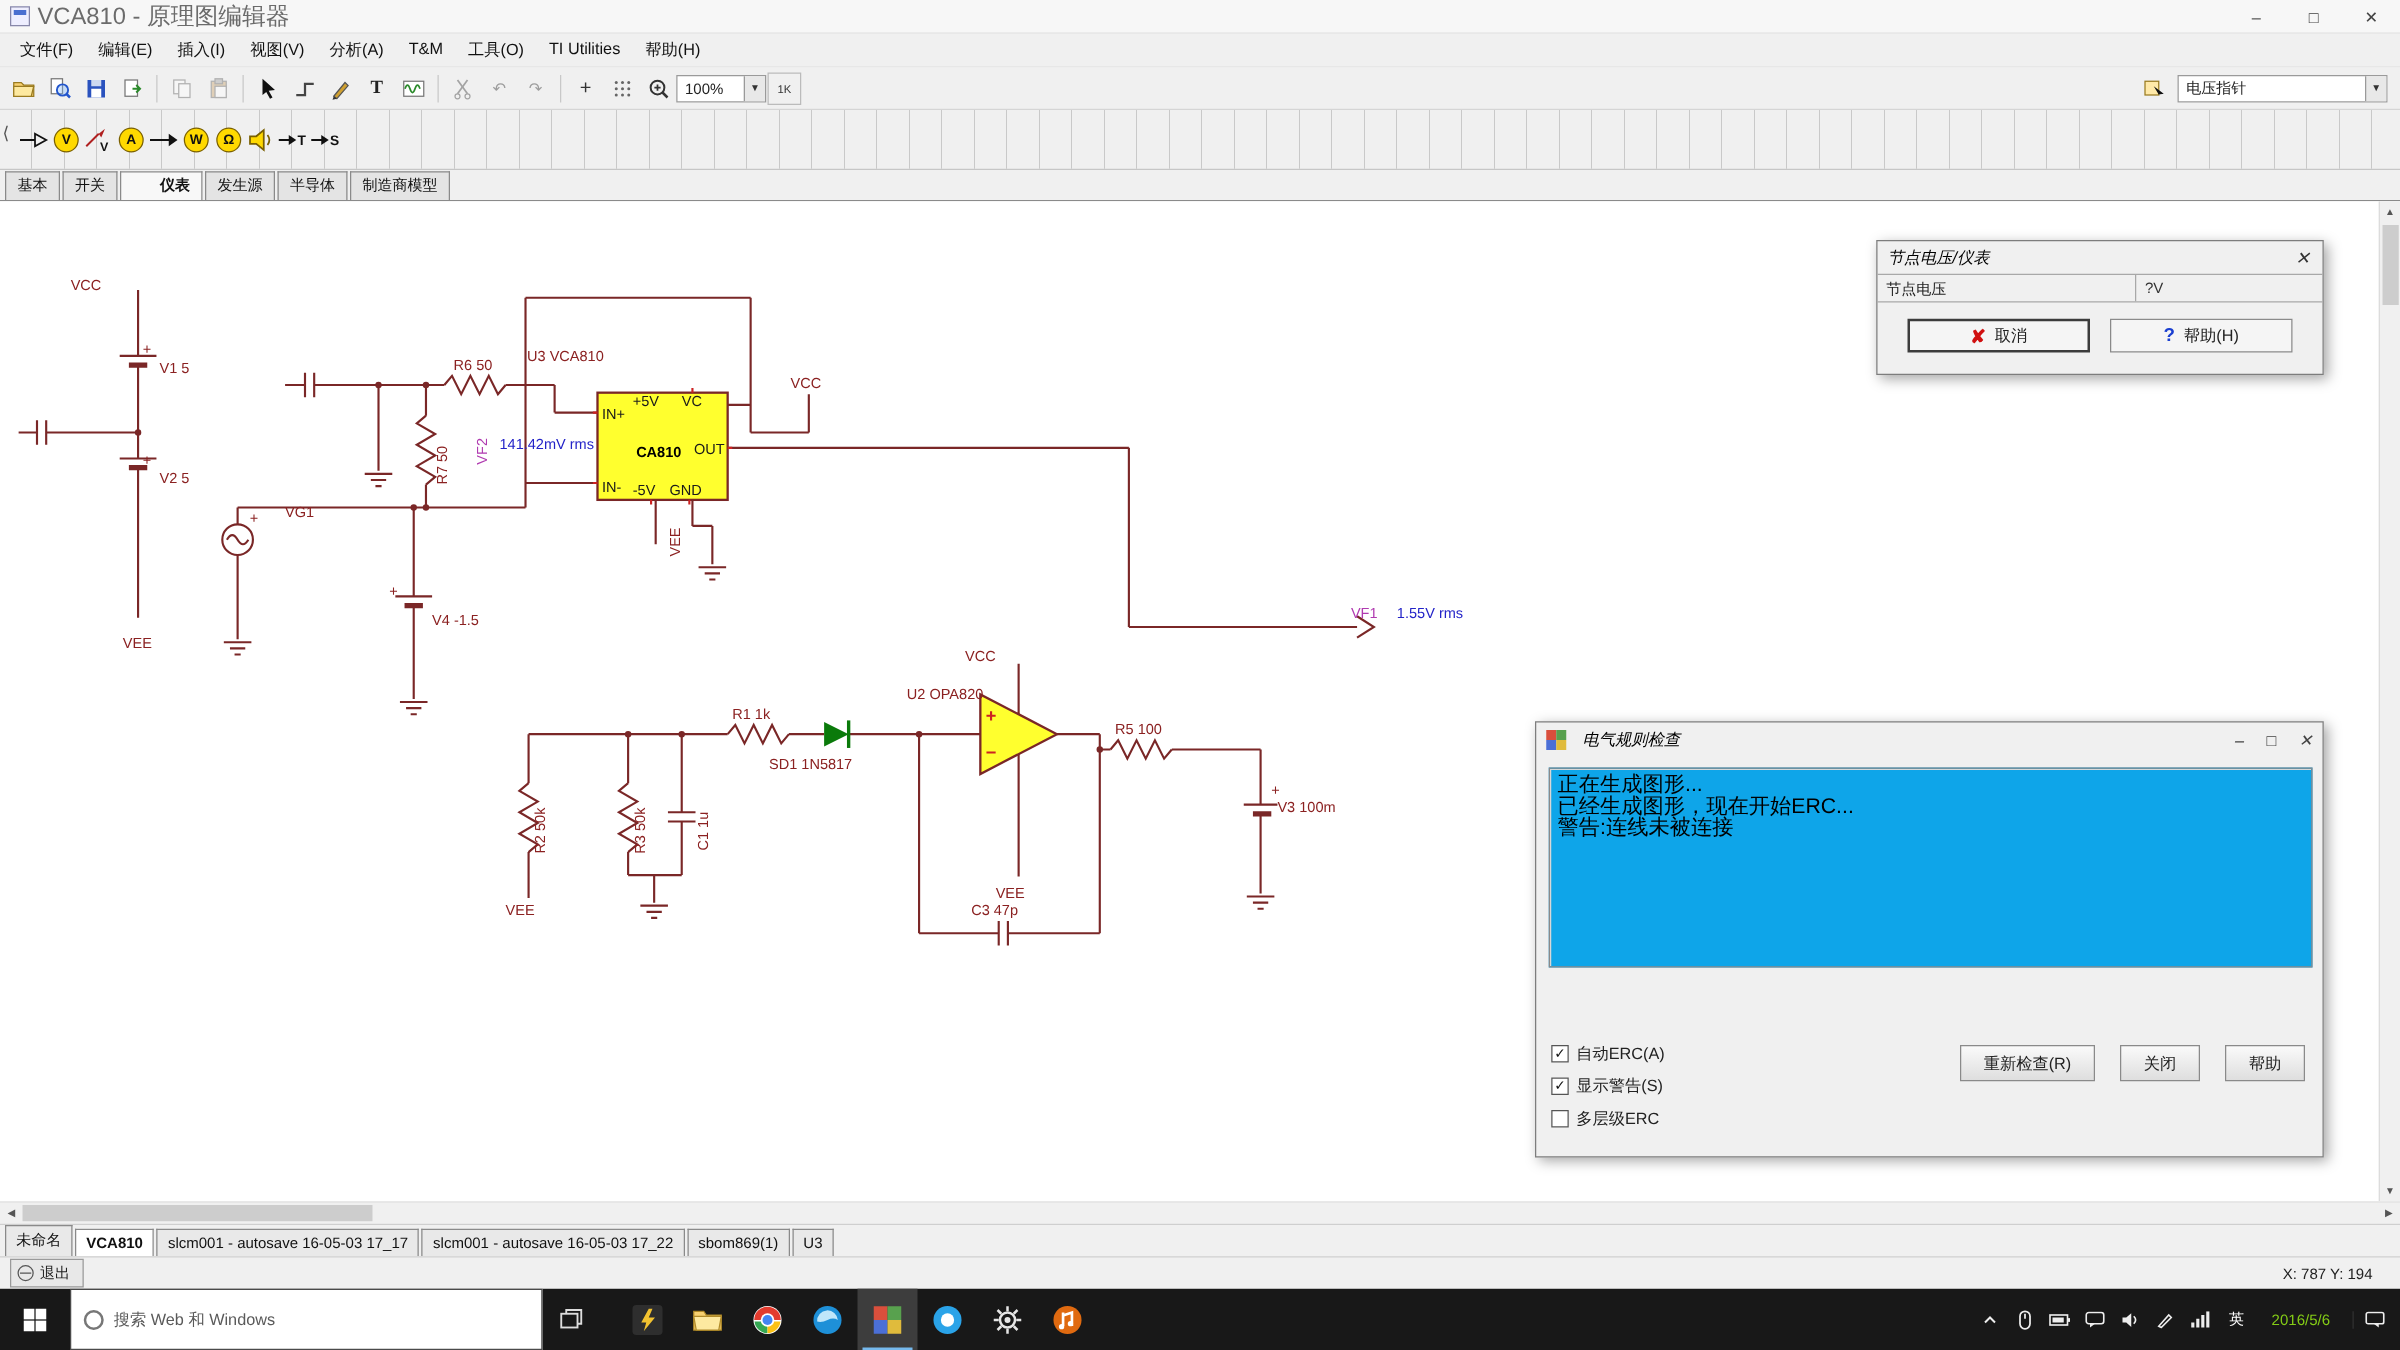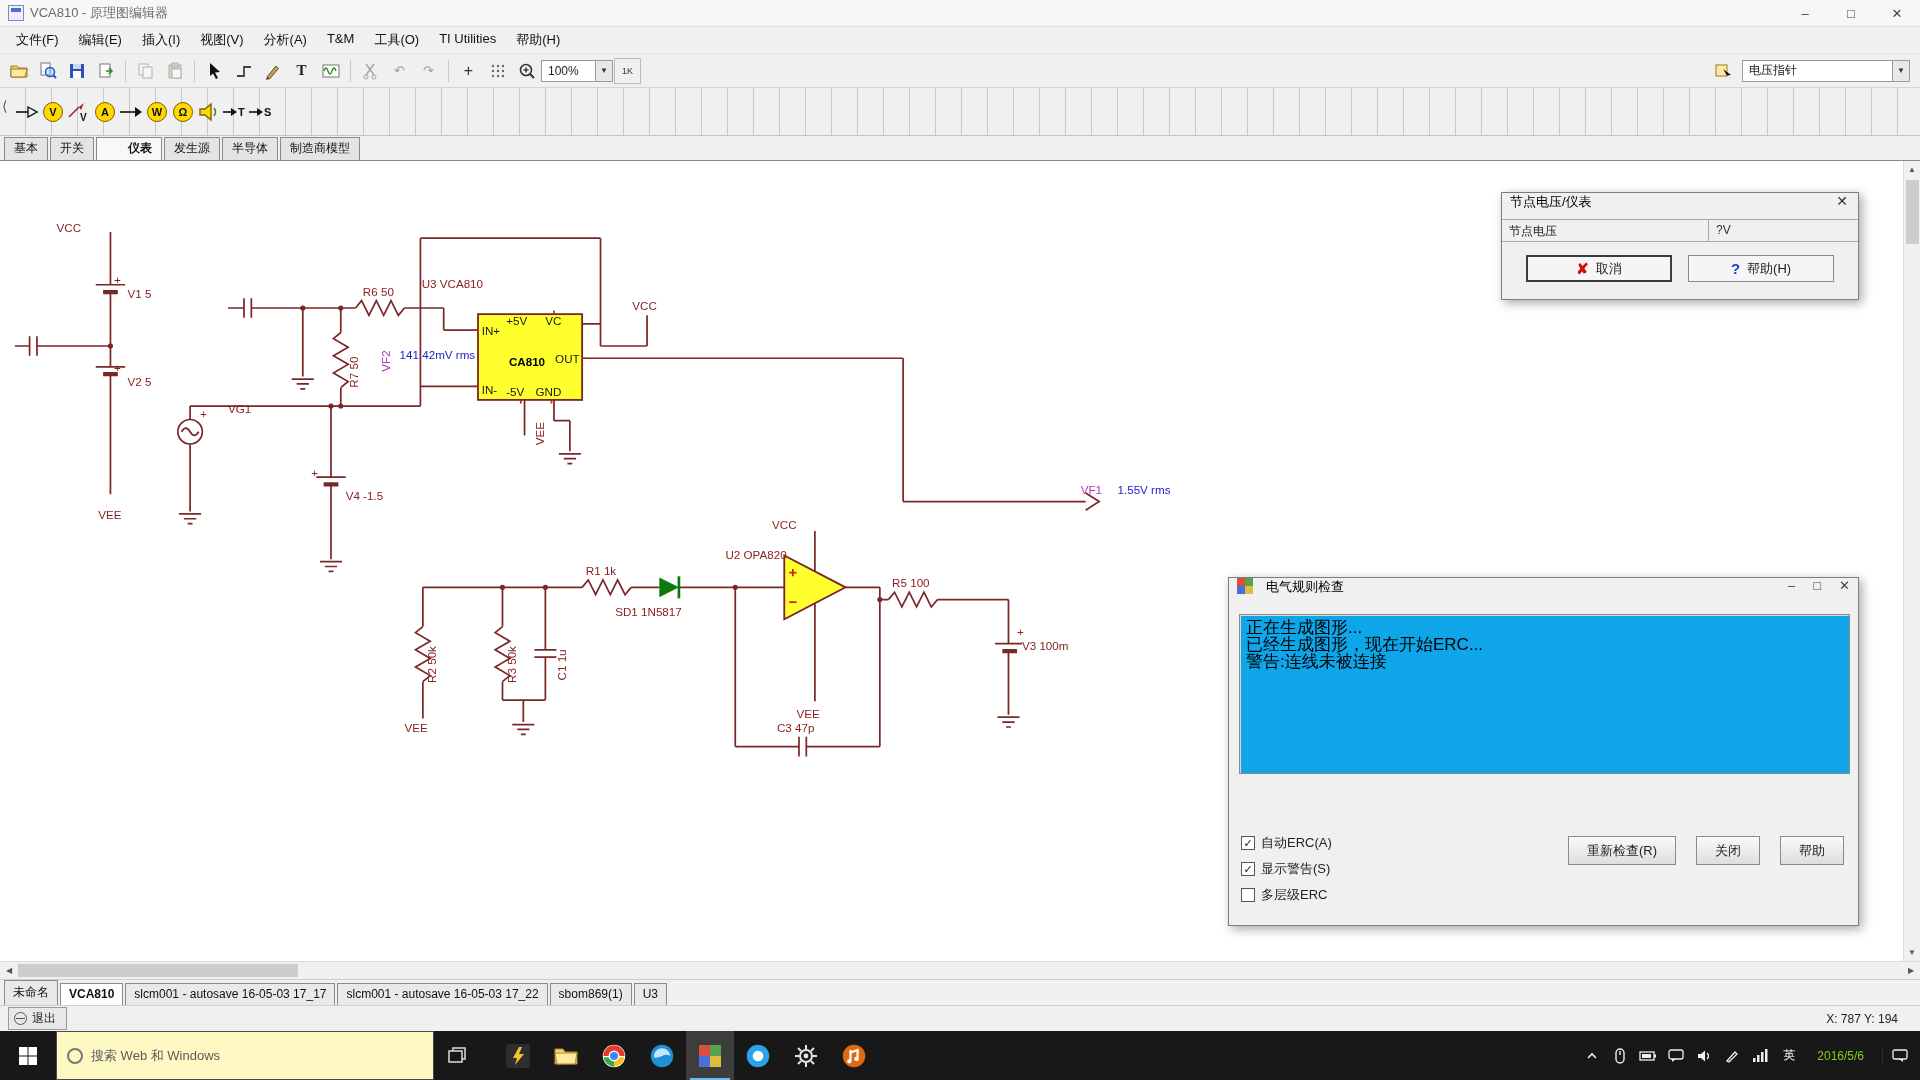--- a/index.html
+++ b/index.html
@@ -6,21 +6,21 @@
   html,body { width:1920px; height:1080px; overflow:hidden;
     font-family:"Liberation Sans", sans-serif; font-size:13px; color:#222; background:#fff; }
   .app { width:1920px; height:1080px; display:flex; flex-direction:column; }
 
   
   .titlebar { height:27px; background:#f7f7f7; display:flex; align-items:center;
     border-bottom:1px solid #e0e0e0; }
   .titlebar .appicon { width:16px; height:16px; margin:0 6px 0 8px; background:#eef; border:1px solid #88a;
     display:inline-block; position:relative; }
   .titlebar .appicon:before { content:""; position:absolute; left:2px; top:2px; right:2px; height:4px; background:#4a6fd0; }
-  .titlebar .title { color:#6b6b6b; font-size:13px; }
+  .titlebar .title { color:#6b6b6b; font-size:19px; }
   .wincontrols { margin-left:auto; display:flex; height:100%; }
   .wincontrols .wbtn { width:46px; height:100%; display:flex; align-items:center; justify-content:center;
     color:#444; font-size:13px; }
 
   
   .menubar { height:27px; background:#f0f0f0; display:flex; padding-left:6px;
     border-bottom:1px solid #e3e3e3; }
   .menubar span { padding:4px 10px; color:#111; }
 
   
@@ -68,21 +68,21 @@
   .vscroll .thumb { width:13px; height:64px; background:#cdcdcd; margin-top:2px; }
   .vscroll .spacer { flex:1; }
   .hscroll { height:18px; background:#f0f0f0; border-top:1px solid #dcdcdc; display:flex; align-items:center; }
   .hscroll .arr { width:18px; height:17px; display:flex; align-items:center; justify-content:center; font-size:8px; color:#555; }
   .hscroll .thumb { width:280px; height:13px; background:#cdcdcd; }
   .hscroll .spacer { flex:1; }
 
   
   .dlg { position:absolute; background:#f0f0f0; border:1px solid #7d7d7d;
     box-shadow:3px 3px 10px rgba(0,0,0,.35); }
-  .dlg-title { display:flex; align-items:flex-start; padding:0 8px; color:#000; }
+  .dlg-title { display:flex; align-items:center; padding:0 8px; color:#000;font-style:italic; }
   .dlg-x { margin-left:auto; color:#333; font-size:14px; padding:0 2px; }
 
   .node-dlg { left:1501px; top:31px; width:358px; height:108px; }
   .node-dlg .dlg-title { height:26px; font-size:13px; }
   .node-row { height:23px; display:flex; border-top:1px solid #a8a8a8; border-bottom:1px solid #a8a8a8; }
   .node-row .cell-l { flex:1; padding:3px 7px; font-size:12px; }
   .node-row .cell-r { width:150px; border-left:1px solid #a8a8a8; padding:3px 7px; font-size:12px; color:#333; }
   .node-btns { display:flex; justify-content:center; gap:16px; padding-top:13px; }
   .nbtn { width:146px; height:27px; background:#f5f5f5; border:1px solid #8a8a8a;
     display:flex; align-items:center; justify-content:center; gap:7px; font-size:13px; }
@@ -120,21 +120,21 @@
     border-top:1px solid #cfcfcf; padding:0 8px; }
   .exit-box { display:flex; align-items:center; gap:5px; border:1px solid #9a9a9a; background:#e8e8e8;
     padding:2px 10px 2px 5px; font-size:12px; }
   .exit-ic { width:13px; height:13px; border-radius:50%; border:1.5px solid #555; position:relative; }
   .exit-ic:before { content:""; position:absolute; left:1px; right:1px; top:4.5px; height:1.5px; background:#555; }
   .coords { margin-left:auto; font-size:12px; color:#222; padding-right:14px; }
 
   
   .taskbar { height:49px; background:#181818; display:flex; align-items:stretch; color:#eee; }
   .startbtn { width:56px; display:flex; align-items:center; justify-content:center; }
-  .searchbox { width:378px; margin:0; background:#fef9c3; display:flex; align-items:center; gap:8px;
+  .searchbox { width:378px; margin:0; background:#ffffff; display:flex; align-items:center; gap:8px;
     padding:0 10px; color:#5a5a5a; font-size:13px; border:1px solid #4a4a4a; }
   .searchbox .oicn { width:16px; height:16px; border:2px solid #777; border-radius:50%; }
   .taskview { width:46px; display:flex; align-items:center; justify-content:center; }
   .tapps { display:flex; margin-left:14px; }
   .tapp { width:48px; display:flex; align-items:center; justify-content:center; position:relative; }
   .tapp.active { background:#3d3d3d; }
   .tapp.active:after { content:""; position:absolute; left:4px; right:4px; bottom:0; height:2px; background:#76b9ed; }
   .tray { margin-left:auto; display:flex; align-items:center; gap:10px; padding-right:4px; }
   .tray .ticn { width:18px; height:18px; display:flex; align-items:center; justify-content:center; }
   .ime { font-size:12px; color:#fff; padding:0 4px; }

